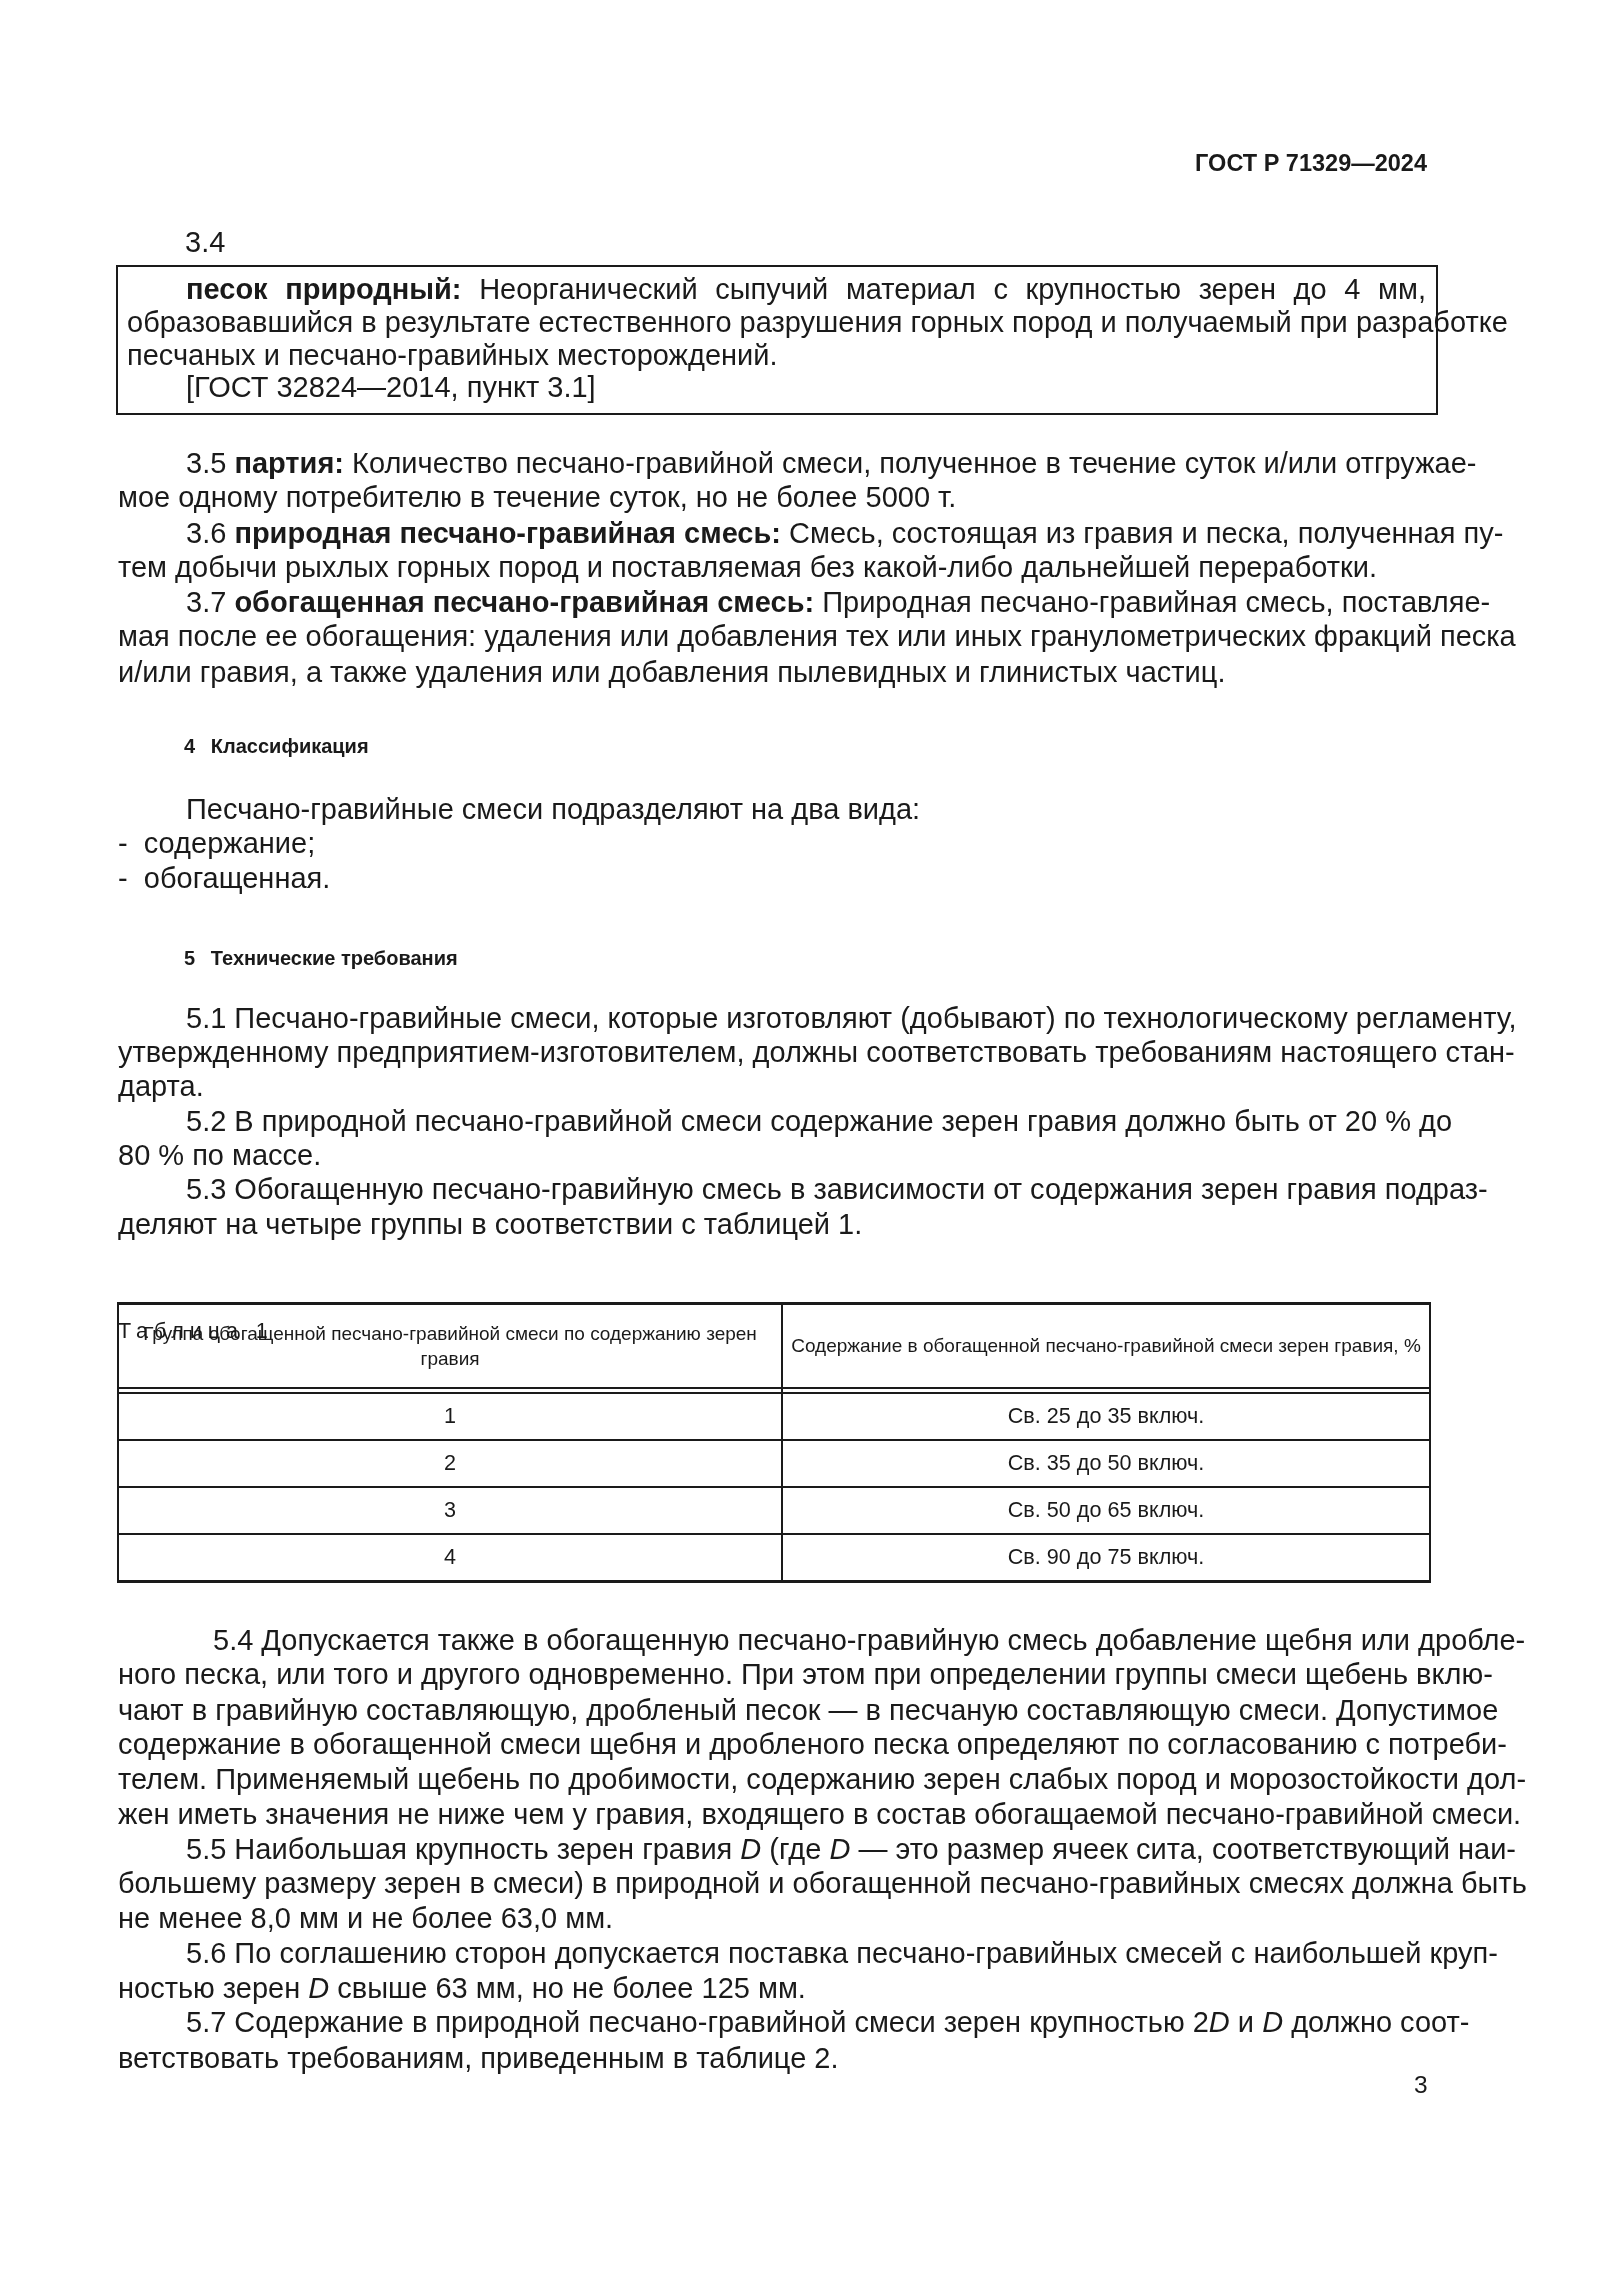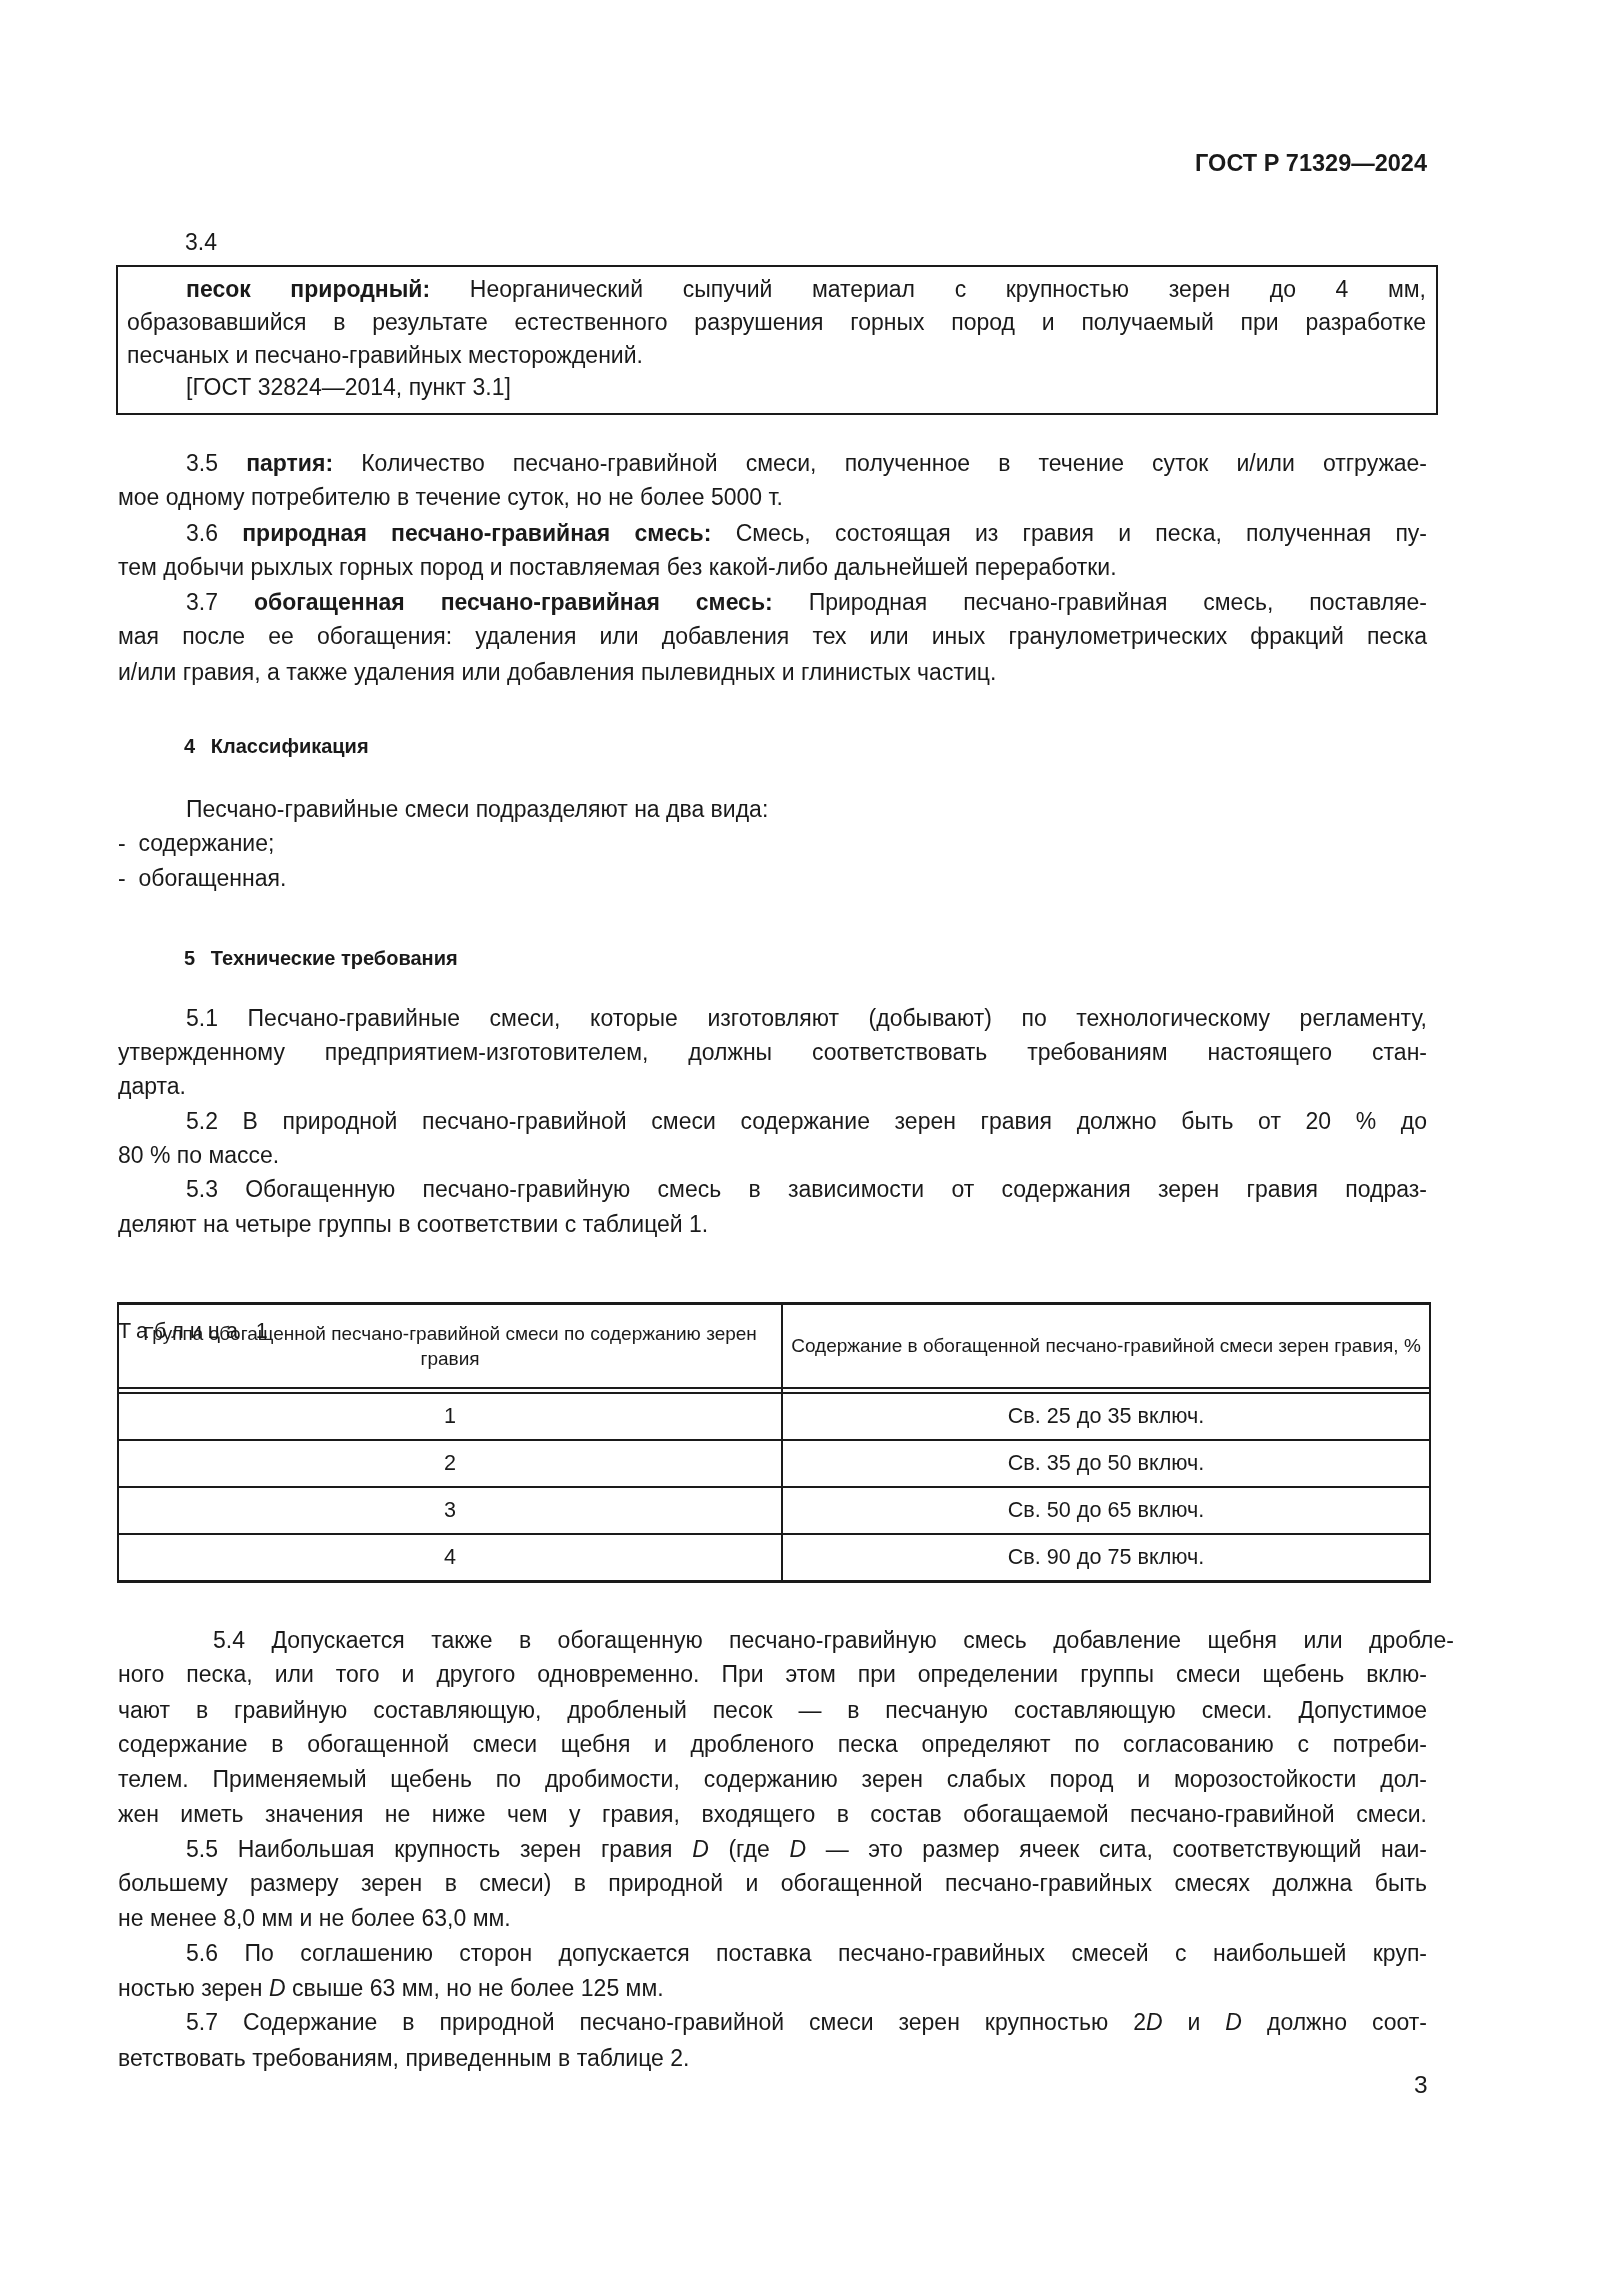--- a/index.html
+++ b/index.html
@@ -1,19 +1,19 @@
 <!DOCTYPE html>
 <html><head>
 <meta charset="utf-8">
 <style>
   html, body { margin: 0; padding: 0; background: #ffffff; }
   body { width: 1621px; height: 2293px; position: relative; overflow: hidden;
          font-family: "Liberation Sans", sans-serif; color: #1a1a1a; }
   .hdr { position: absolute; right: 194px; top: 149px; font-size: 23.5px; font-weight: bold; line-height: 29px; white-space: nowrap; }
-  .ln { position: absolute; left: 118px; width: 1309px; font-size: 23px; line-height: 33px; height: 33px;
+  .ln { position: absolute; left: 118px; width: 1309px; font-size: 29px; line-height: 33px; height: 33px;
         white-space: nowrap; text-align: justify; text-align-last: justify; }
   .ln.ind { left: 186px; width: 1241px; }
   .ln.last { text-align-last: left; }
   .ln.free { text-align: left; text-align-last: left; width: auto; }
   .b { font-weight: bold; }
   .i { font-style: italic; }
   .box { position: absolute; left: 116px; top: 265px; width: 1318px; height: 146px; border: 2.9px solid #1a1a1a; }
   .bx { left: 127px; width: 1299px; }
   .bx.ind { left: 186px; width: 1240px; }
   .h2 { position: absolute; left: 184px; font-size: 20px; font-weight: bold; line-height: 35px; white-space: nowrap; }

